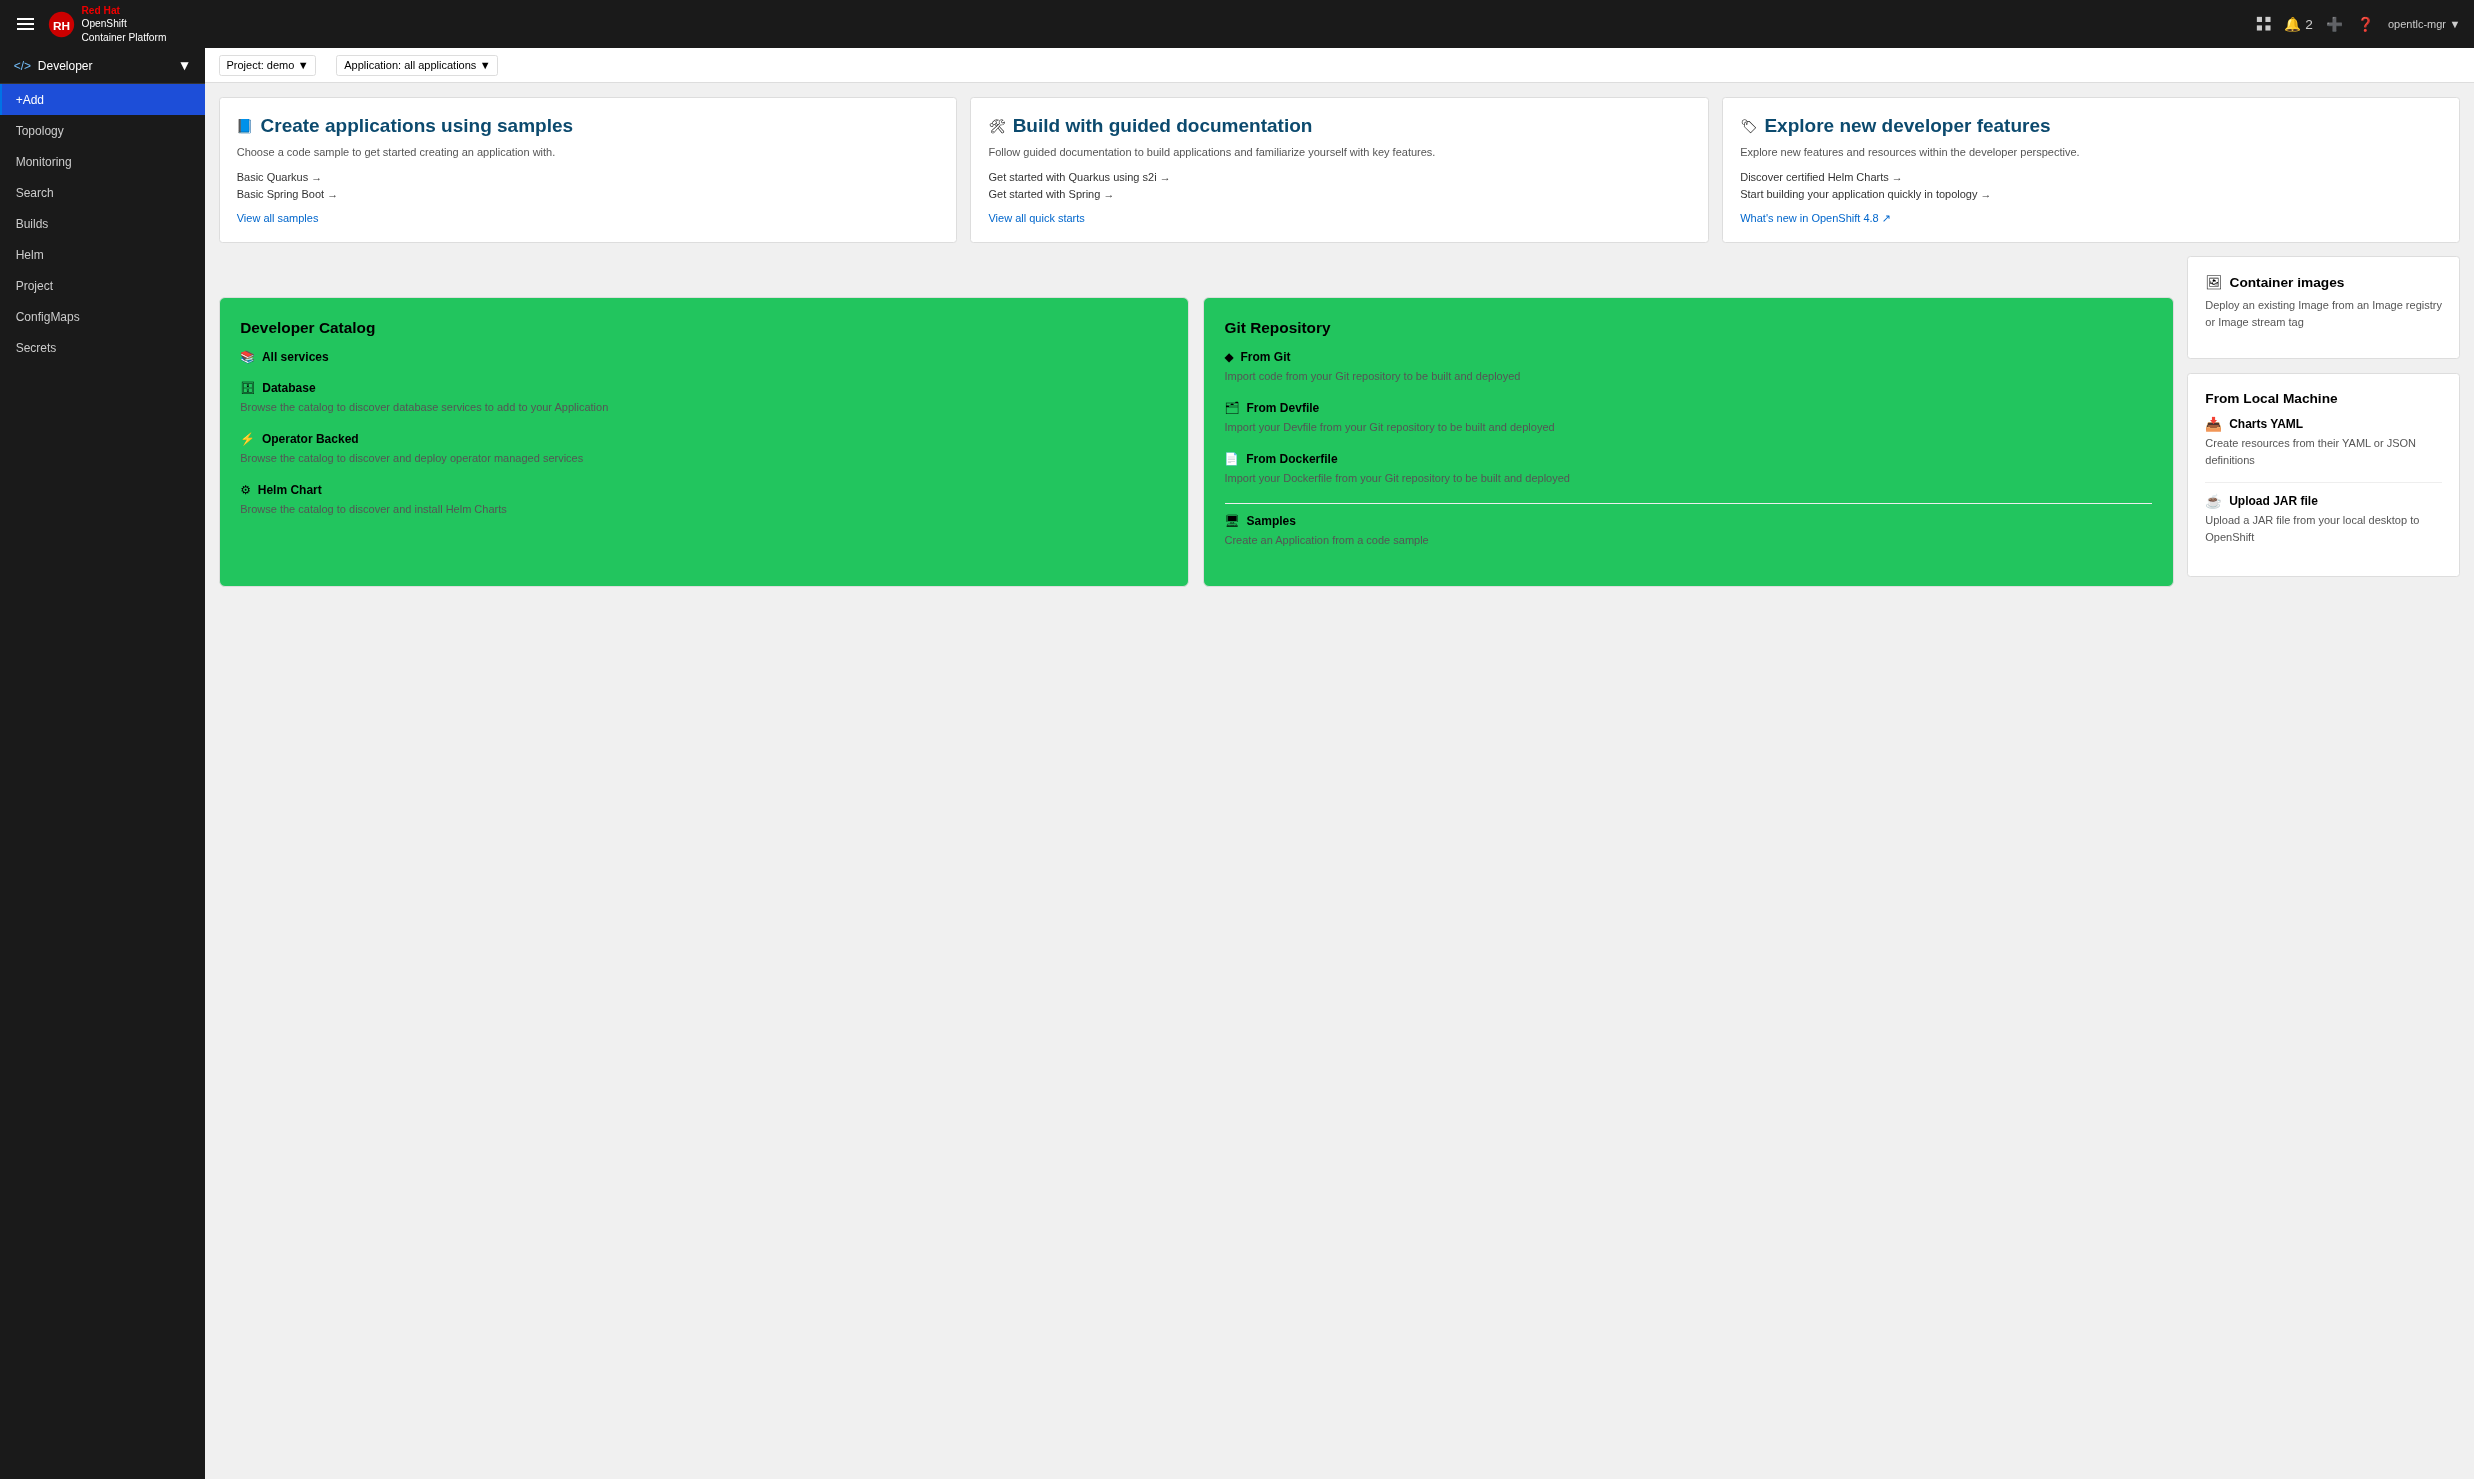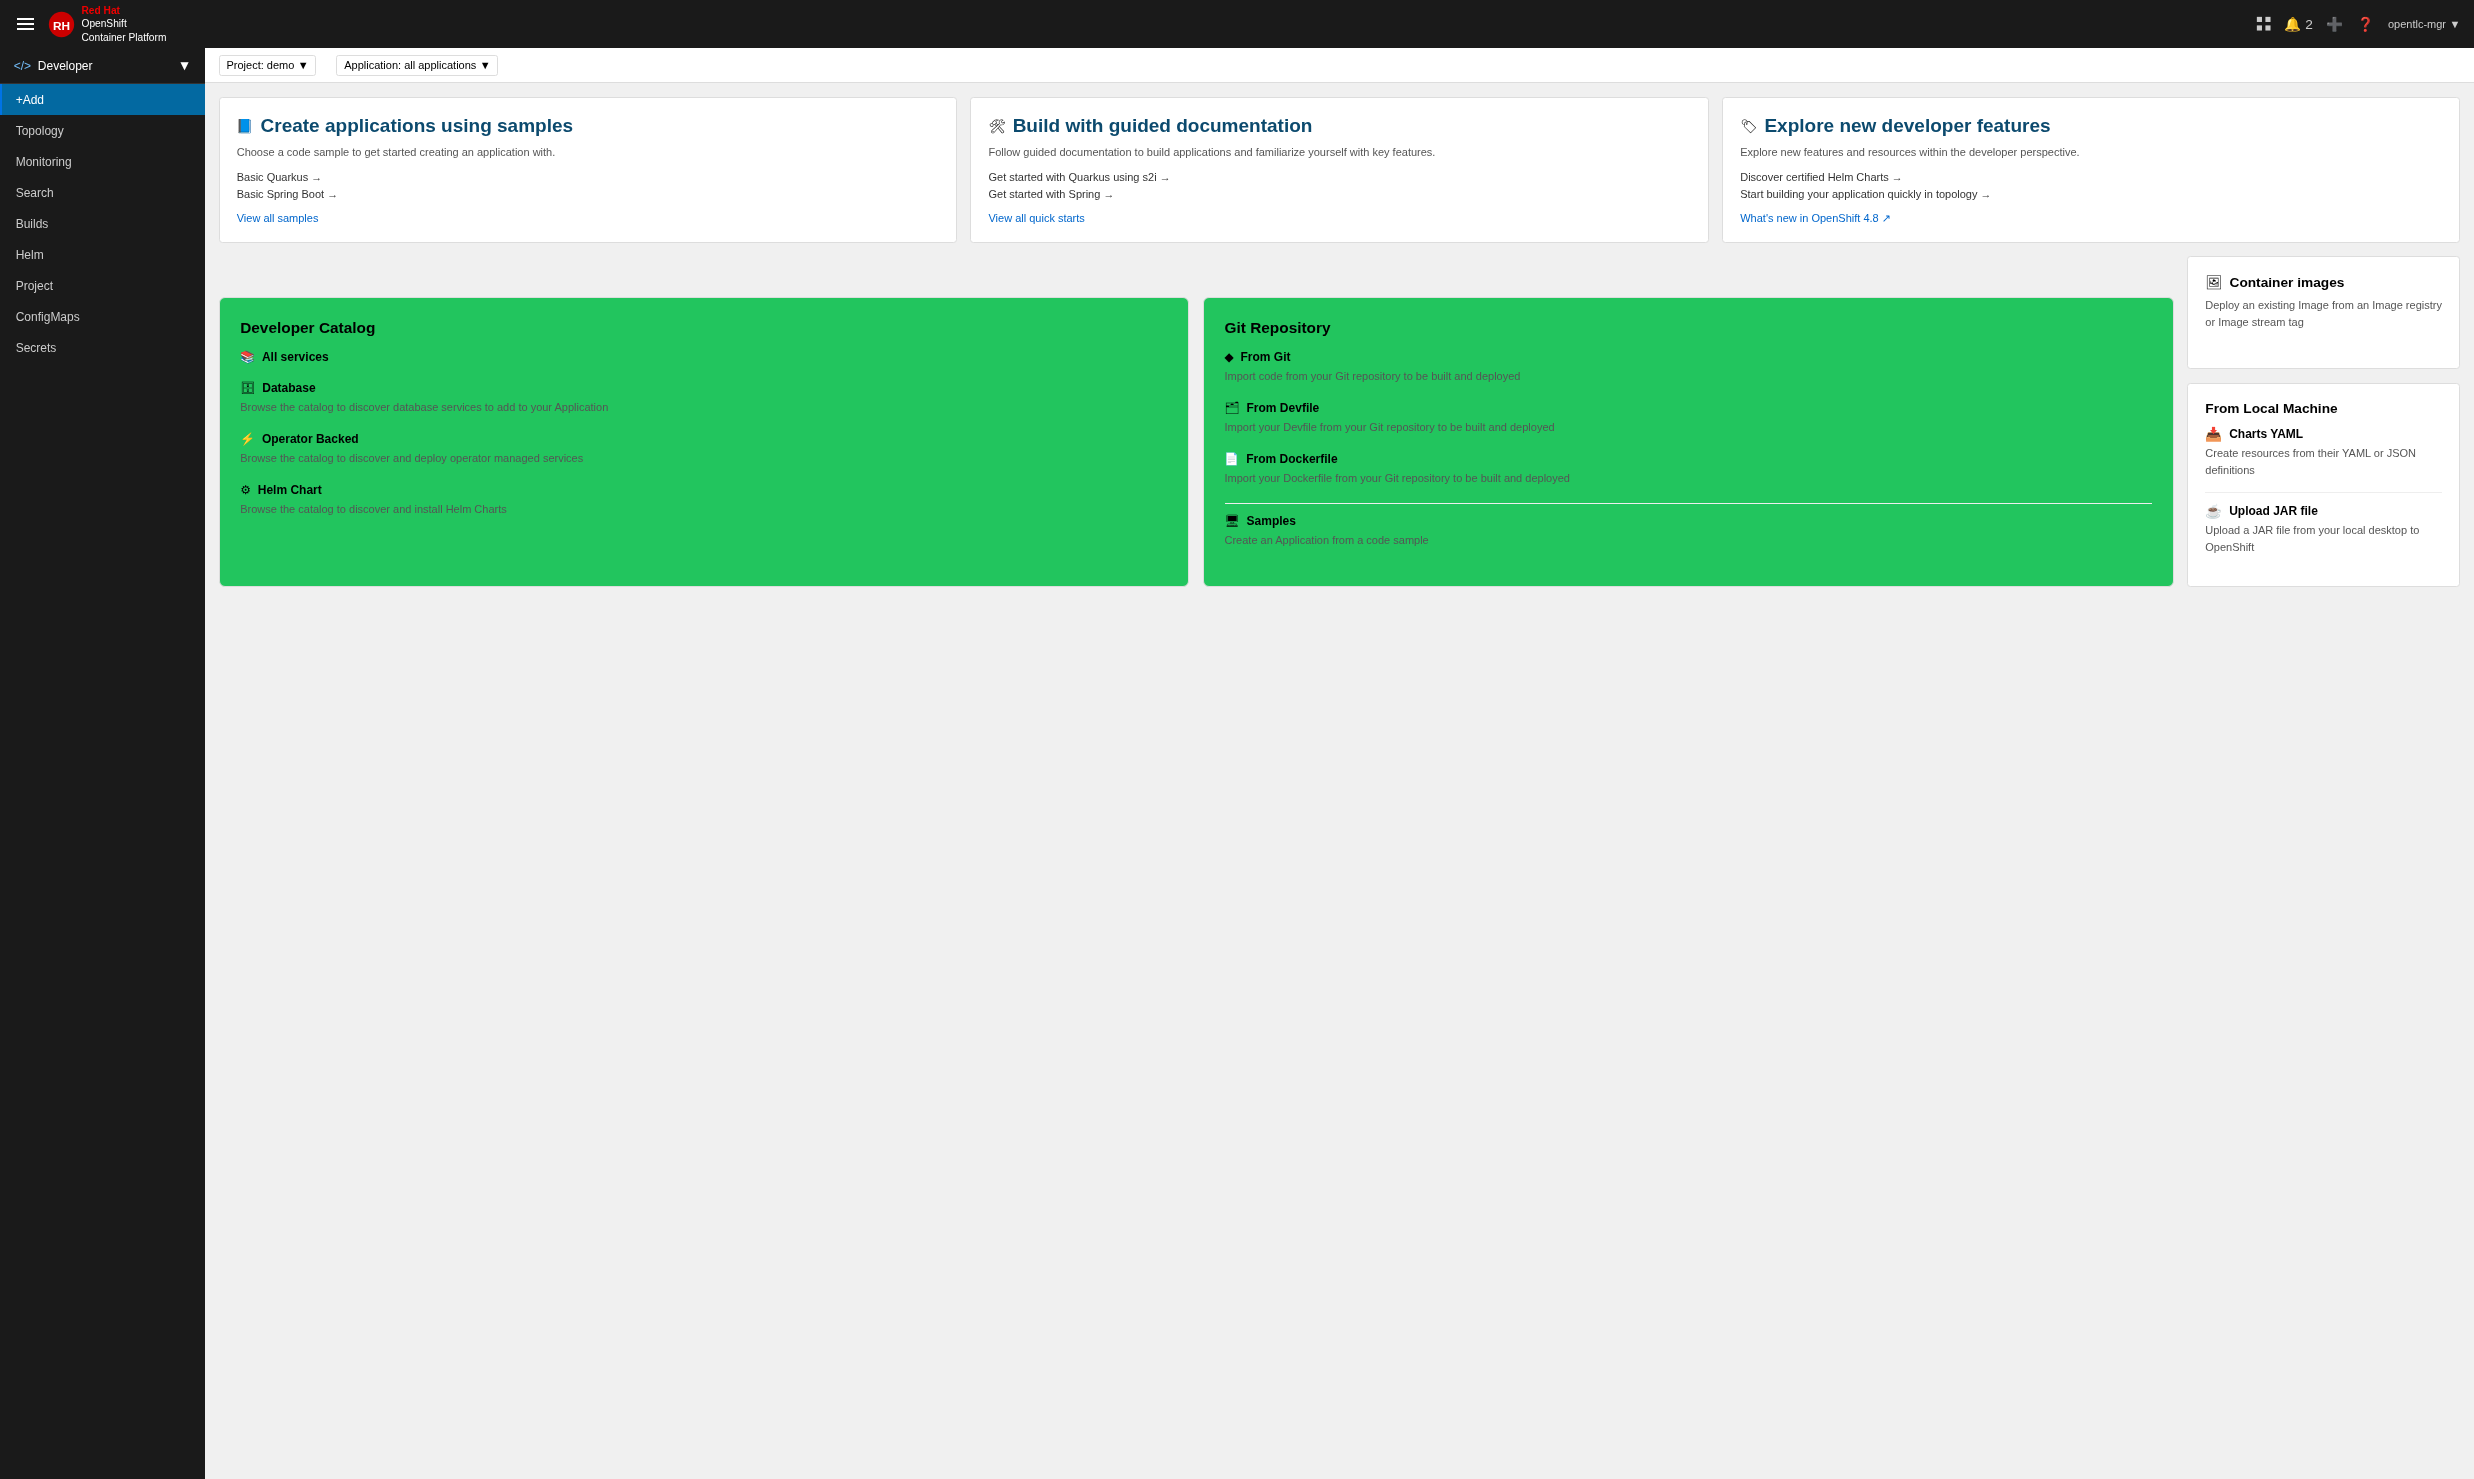--- a/index.html
+++ b/index.html
@@ -53,21 +53,21 @@
     .sidebar-item {
       padding: 8.5px 13.7px;
       font-size: 12px;
       color: #ccc;
       cursor: pointer;
       display: flex;
       align-items: center;
       gap: 6.8px;
       border-left: 2.6px solid transparent;
     }
-    .sidebar-item.active { background: #0369a1; color: #fff; border-left-color: #0073e6; }
+    .sidebar-item.active { background: #1d4ed8; color: #fff; border-left-color: #0073e6; }
 
     
     .main-content {
       flex: 1;
       overflow-y: auto;
       display: flex;
       flex-direction: column;
       background: #f0f0f0;
     }
 
@@ -127,21 +127,21 @@
     .service-item { margin-bottom: 17px; }
     .service-item-title-row { display: flex; align-items: center; gap: 6.8px; margin-bottom: 3.4px; }
     .service-icon { font-size: 12px; }
     .service-title { font-size: 12px; font-weight: 700; }
     .service-desc { font-size: 11px; color: #555; line-height: 1.5; }
 
     .right-column { display: flex; flex-direction: column; gap: 13.7px; width: 273px; flex-shrink: 0; }
     .right-card { background: #fff; border: 0.9px solid #ddd; border-radius: 3.4px; padding: 17px; }
     .right-card-title-row { display: flex; align-items: center; gap: 6.8px; margin-bottom: 6.8px; }
     .right-card-title { font-size: 13.7px; font-weight: 600; }
-    .right-card-desc { font-size: 11px; color: #555; line-height: 1.5; margin-bottom: 21px; }
+    .right-card-desc { font-size: 11px; color: #555; line-height: 1.5; margin-bottom: 11px; }
 
     .local-machine-section { margin-top: 10.2px; }
     .local-item { margin-bottom: 13.7px; }
     .local-item-title-row { display: flex; align-items: center; gap: 6.8px; margin-bottom: 3.4px; }
     .local-item-title { font-size: 12px; font-weight: 600; }
     .local-item-desc { font-size: 11px; color: #555; line-height: 1.5; }
 
     
     .divider { height: 0.9px; background: #eee; margin: 10.2px 0; }
   </style>

